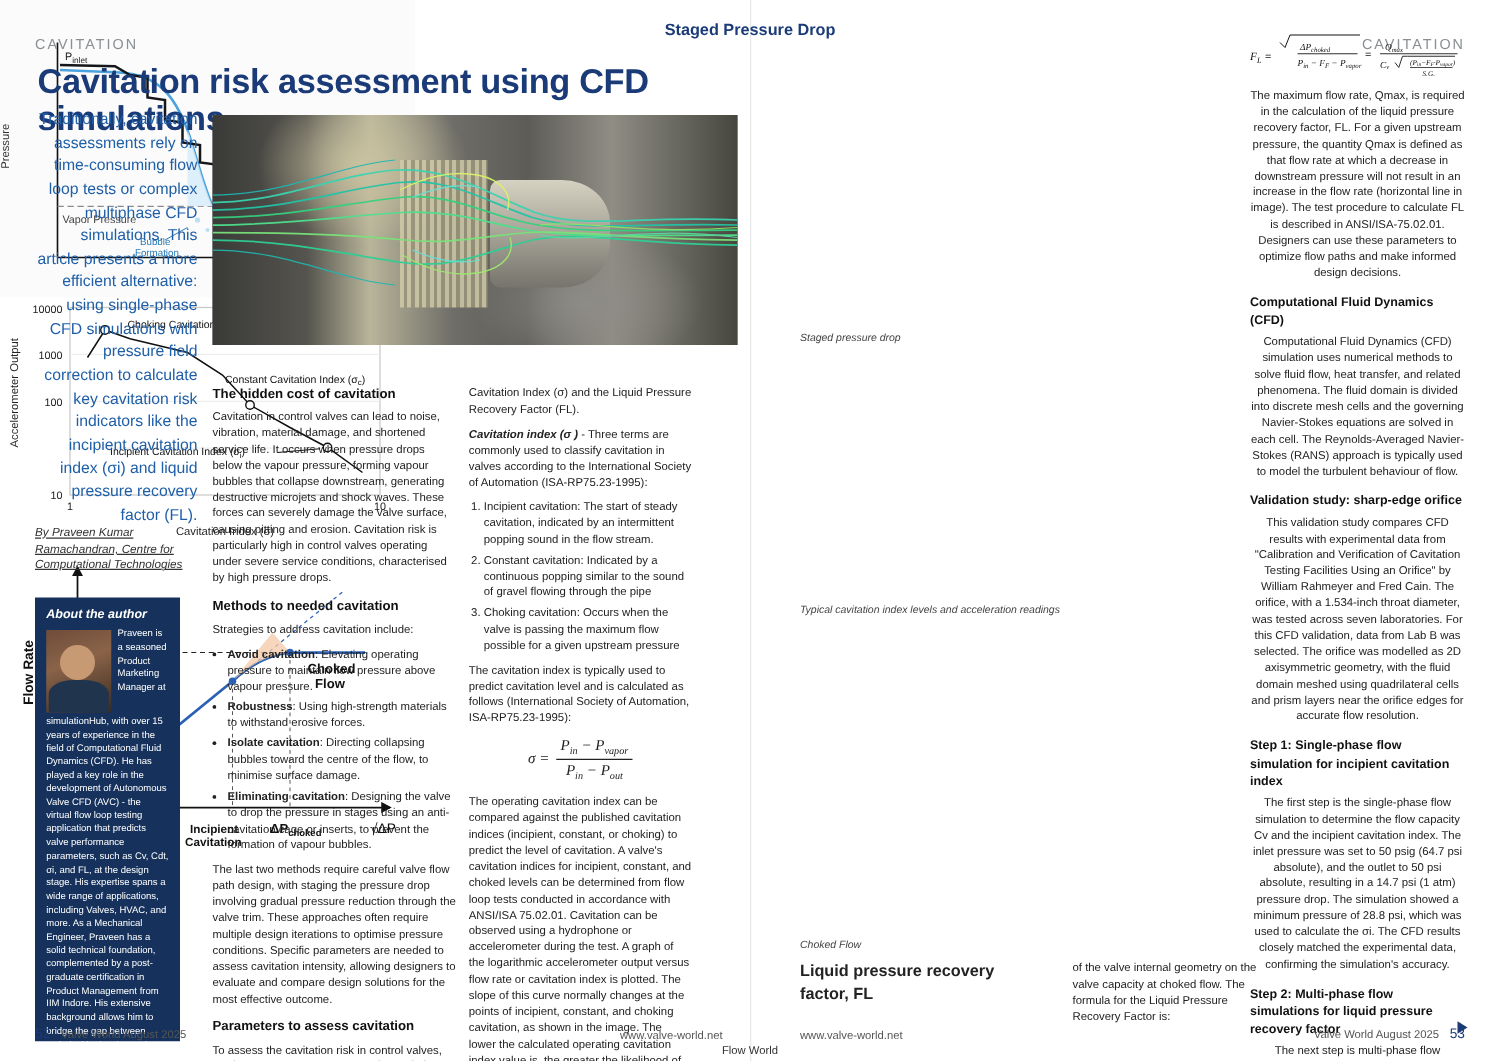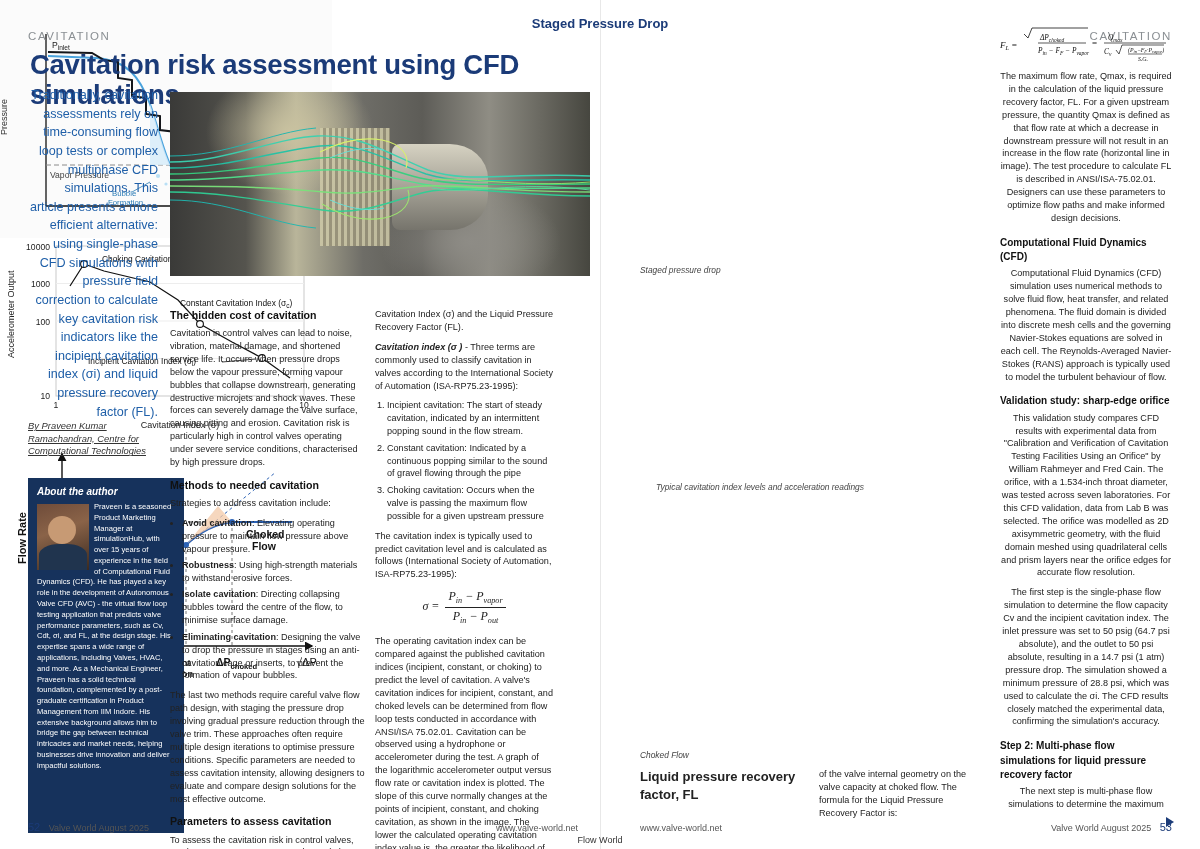--- a/index.html
+++ b/index.html
@@ -37,21 +37,21 @@
     color:#1f5fa8;
   }
   .byline {
     position:absolute; left:28px; top:420px; width:130px;
     font-size:9.4px; line-height:1.35;
     color:#333; font-style:italic;text-decoration:underline;
   }
 
   
   .authorbox {
-    position:absolute; left:28px; top:478px; width:156px; height:355px;
+    position:absolute; left:28px; top:478px; width:116px; height:355px;
     background:#16325c; color:#ffffff; padding:8px 9px;
   }
   .authorbox h4 {
     margin:0 0 5px 0; font-size:10px; font-style:italic; font-weight:700;
   }
   .authorbox p { margin:0; font-size:7.6px; line-height:1.42; }
   .author-photo {
     float:left; width:52px; height:66px; margin:2px 5px 2px 0;
     background:linear-gradient(160deg,#6f4c3a 0%,#8a6348 40%,#3a2a20 100%);
     position:relative; overflow:hidden;
@@ -290,21 +290,21 @@
 
       <text x="102" y="24" font-family="Liberation Sans" font-size="8.4" fill="#111">Choking Cavitation Index (σ<tspan font-size="6.4" dy="2">ch</tspan><tspan dy="-2">)</tspan></text>
       <text x="180" y="68" font-family="Liberation Sans" font-size="8.4" fill="#111">Constant Cavitation Index (σ<tspan font-size="6.4" dy="2">c</tspan><tspan dy="-2">)</tspan></text>
       <text x="88" y="126" font-family="Liberation Sans" font-size="8.4" fill="#111">Incipient Cavitation Index (σ<tspan font-size="6.4" dy="2">i</tspan><tspan dy="-2">)</tspan></text>
       <line x1="222" y1="124" x2="256" y2="121" stroke="#111" stroke-width="0.8"></line>
 
       <text x="14" y="120" font-family="Liberation Sans" font-size="9" fill="#222" transform="rotate(-90 14 120)">Accelerometer Output</text>
       <text x="180" y="190" text-anchor="middle" font-family="Liberation Sans" font-size="9" fill="#222">Cavitation Index (σ)</text>
     </svg>
   </div>
-  <div class="fig-cap" style="left:656px; top:482px;">Typical cavitation index levels and acceleration readings</div>
+  <div class="fig-cap" style="left:640px; top:482px;">Typical cavitation index levels and acceleration readings</div>
 
   <div id="fig3">
     <svg width="332" height="248">
 
       <defs>
         <marker id="arr" markerWidth="7" markerHeight="7" refX="5" refY="3.2" orient="auto">
           <path d="M0,0 L6,3.2 L0,6.4 z" fill="#111"></path>
         </marker>
       </defs>
       <line x1="62" y1="210" x2="62" y2="18" stroke="#111" stroke-width="1.4" marker-end="url(#arr)"></line>
@@ -333,21 +333,21 @@
       <text x="216" y="230" font-family="Liberation Sans" font-size="10.5" font-weight="bold" fill="#111">ΔP<tspan font-size="7.6" dy="3">choked</tspan></text>
       <text x="296" y="230" font-family="Liberation Sans" font-size="11" fill="#111">√ΔP</text>
       <text x="26" y="128" font-family="Liberation Sans" font-size="11" font-weight="bold" fill="#111" transform="rotate(-90 26 128)">Flow Rate</text>
     </svg>
   </div>
   <div class="fig-cap" style="left:640px; top:750px;">Choked Flow</div>
 
   <div class="bottomcol" style="left:640px; top:768px; width:160px;">
     <h3><span>Liquid pressure recovery factor, FL</span></h3>
   </div>
-  <div class="bottomcol" style="left:819px; top:768px; width:160px;">
+  <div class="bottomcol" style="left:858px; top:768px; width:160px;">
     <p>of the valve internal geometry on the valve capacity at choked flow. The formula for the Liquid Pressure Recovery Factor is:</p>
   </div>
 
   <div class="eqbox">
     <svg width="172" height="40">
       <text x="0" y="24" font-family="Liberation Serif" font-size="9" font-style="italic" fill="#111">
         F<tspan font-size="6.4" dy="2">L</tspan><tspan dy="-2"> = </tspan>
       </text>
       <path d="M24 10 L28 14 L32 4 L36 4" fill="none" stroke="#111" stroke-width="0.8"></path>
       <line x1="36" y1="4" x2="88" y2="4" stroke="#111" stroke-width="0.8"></line>
@@ -365,20 +365,21 @@
       <text x="138" y="37" font-family="Liberation Serif" font-size="5.8" font-style="italic" fill="#111">S.G.</text>
     </svg>
   </div>
 
   <div class="colFar" style="top:70px;">
     <p>The maximum flow rate, Qmax, is required in the calculation of the liquid pressure recovery factor, FL. For a given upstream pressure, the quantity Qmax is defined as that flow rate at which a decrease in downstream pressure will not result in an increase in the flow rate (horizontal line in image). The test procedure to calculate FL is described in ANSI/ISA-75.02.01.  Designers can use these parameters to optimize flow paths and make informed design decisions.</p>
     <h3>Computational Fluid Dynamics (CFD)</h3>
     <p>Computational Fluid Dynamics (CFD) simulation uses numerical methods to solve fluid flow, heat transfer, and related phenomena. The fluid domain is divided into discrete mesh cells and the governing Navier-Stokes equations are solved in each cell. The Reynolds-Averaged Navier-Stokes (RANS) approach is typically used to model the turbulent behaviour of flow.</p>
     <h3>Validation study: sharp-edge orifice</h3>
     <p>This validation study compares CFD results with experimental data from "Calibration and Verification of Cavitation Testing Facilities Using an Orifice" by William Rahmeyer and Fred Cain. The orifice, with a 1.534-inch throat diameter, was tested across seven laboratories. For this CFD validation, data from Lab B was selected. The orifice was modelled as 2D axisymmetric geometry, with the fluid domain meshed using quadrilateral cells and prism layers near the orifice edges for accurate flow resolution.</p>
+    <h3>Step 1: Single-phase flow simulation for incipient cavitation index</h3>
     <p>The first step is the single-phase flow simulation to determine the flow capacity Cv and the incipient cavitation index. The inlet pressure was set to 50 psig (64.7 psi absolute), and the outlet to 50 psi absolute, resulting in a 14.7 psi (1 atm) pressure drop. The simulation showed a minimum pressure of 28.8 psi, which was used to calculate the σi. The CFD results closely matched the experimental data, confirming the simulation's accuracy.</p>
     <h3>Step 2: Multi-phase flow simulations for liquid pressure recovery factor</h3>
     <p>The next step is multi-phase flow simulations to determine the maximum</p>
   </div>
 
   <div class="folio" style="left:28px;">
     <span class="num">52</span>
     <span style="margin-left:6px;">Valve World August 2025</span>
   </div>
   <div class="urlmid" style="left:496px;">www.valve-world.net</div>

